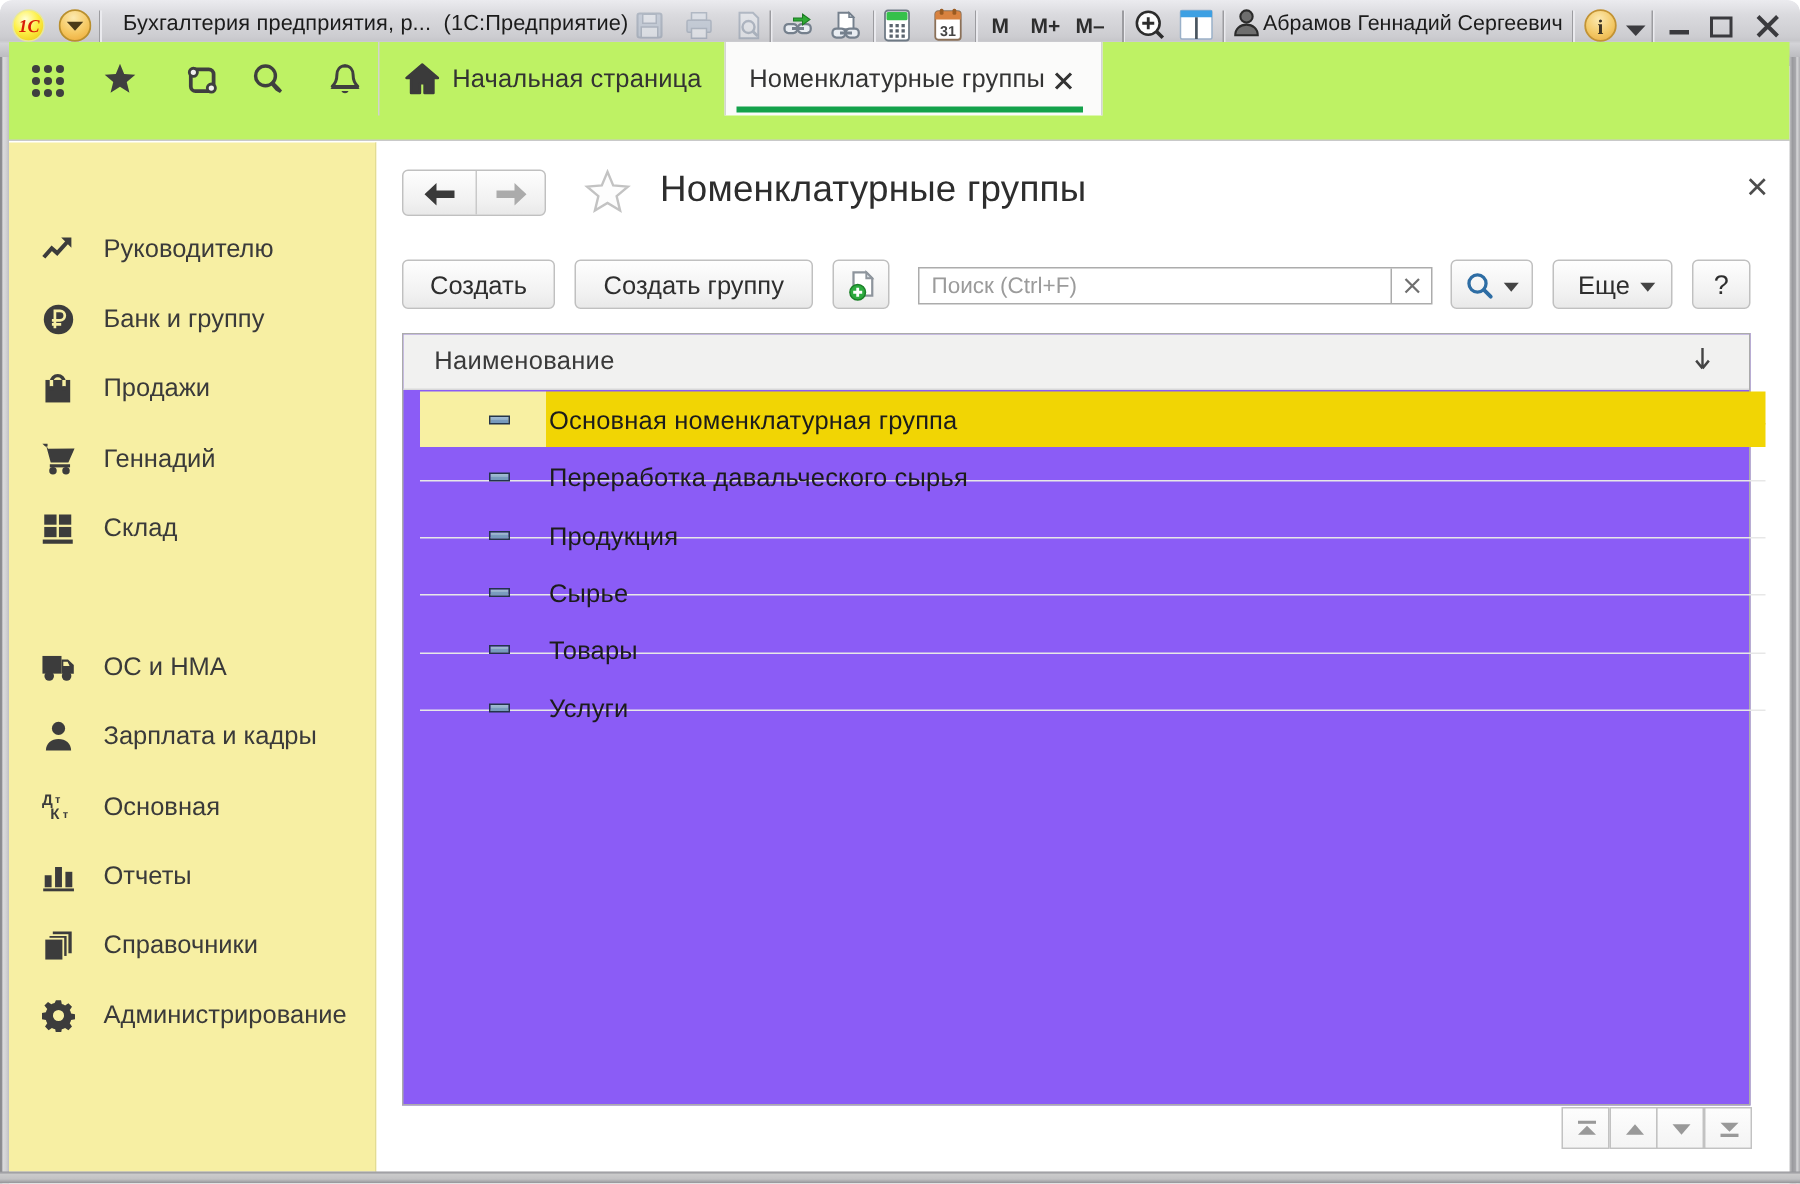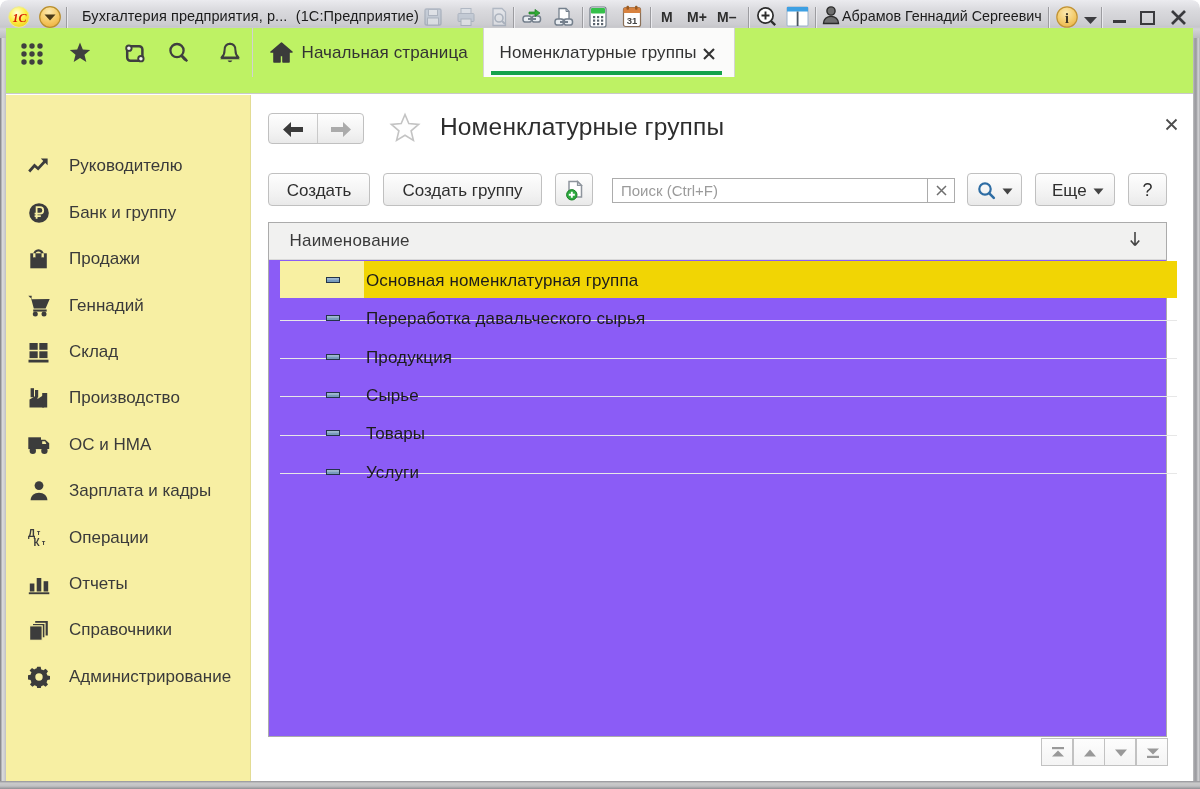--- a/index.html
+++ b/index.html
@@ -239,29 +239,20 @@
     <div class="sbitem" style="top:246px">
       <svg class="sbicon" viewBox="0 0 22 22" fill="#3c3c3c">
           <rect x="1.5" y="2" width="8.2" height="6.8"></rect>
           <rect x="11.3" y="2" width="8.2" height="6.8"></rect>
           <rect x="1.5" y="10.3" width="8.2" height="6.8"></rect>
           <rect x="11.3" y="10.3" width="8.2" height="6.8"></rect>
           <rect x="0.5" y="18.7" width="20" height="2.8"></rect>
         </svg>
       <div class="sbtext">Склад</div>
     </div>
-    <div class="sbitem" style="top:292px">
-      <svg class="sbicon" viewBox="0 0 22 22" fill="#3c3c3c">
-          <rect x="2.6" y="1.2" width="3.4" height="9"></rect>
-          <rect x="7" y="3" width="3.2" height="7.5"></rect>
-          <path d="M1.5 20.5V12.5l8-4.7v4.2l6.5-4.2v12.7z"></path>
-          <rect x="14.2" y="6" width="5" height="14.5"></rect>
-        </svg>
-      <div class="sbtext">Производство</div>
-    </div>
     <div class="sbitem" style="top:339px">
       <svg class="sbicon" viewBox="0 0 22 22" fill="#3c3c3c">
           <rect x="0.3" y="3.3" width="12.7" height="11.8"></rect>
           <path d="M13 5.7h4.3l3.9 3.6v5.8H13z"></path>
           <path d="M14.2 7.2h2.9l1.3 2.8h-4.2z" fill="#f7efa3"></path>
           <circle cx="4.8" cy="16.7" r="3.2"></circle>
           <circle cx="16.4" cy="16.7" r="3.2"></circle>
         </svg>
       <div class="sbtext">ОС и НМА</div>
     </div>
@@ -272,21 +263,21 @@
         </svg>
       <div class="sbtext">Зарплата и кадры</div>
     </div>
     <div class="sbitem" style="top:432px">
       <svg class="sbicon" viewBox="0 0 24 22">
           <text x="0" y="9.5" font-size="11" font-weight="bold" fill="#3c3c3c">Д</text>
           <text x="9.5" y="8" font-size="8" font-weight="bold" fill="#3c3c3c">т</text>
           <text x="6" y="20" font-size="11" font-weight="bold" fill="#3c3c3c">К</text>
           <text x="15" y="19" font-size="8" font-weight="bold" fill="#3c3c3c">т</text>
         </svg>
-      <div class="sbtext">Операции</div>
+      <div class="sbtext">Основная</div>
     </div>
     <div class="sbitem" style="top:478px">
       <svg class="sbicon" viewBox="0 0 22 22" fill="#3c3c3c">
           <rect x="1.8" y="10.5" width="4.6" height="8"></rect>
           <rect x="8.7" y="5" width="4.6" height="13.5"></rect>
           <rect x="15.6" y="8.2" width="4.6" height="10.3"></rect>
           <rect x="0.8" y="19.3" width="20.5" height="1.9"></rect>
         </svg>
       <div class="sbtext">Отчеты</div>
     </div>

